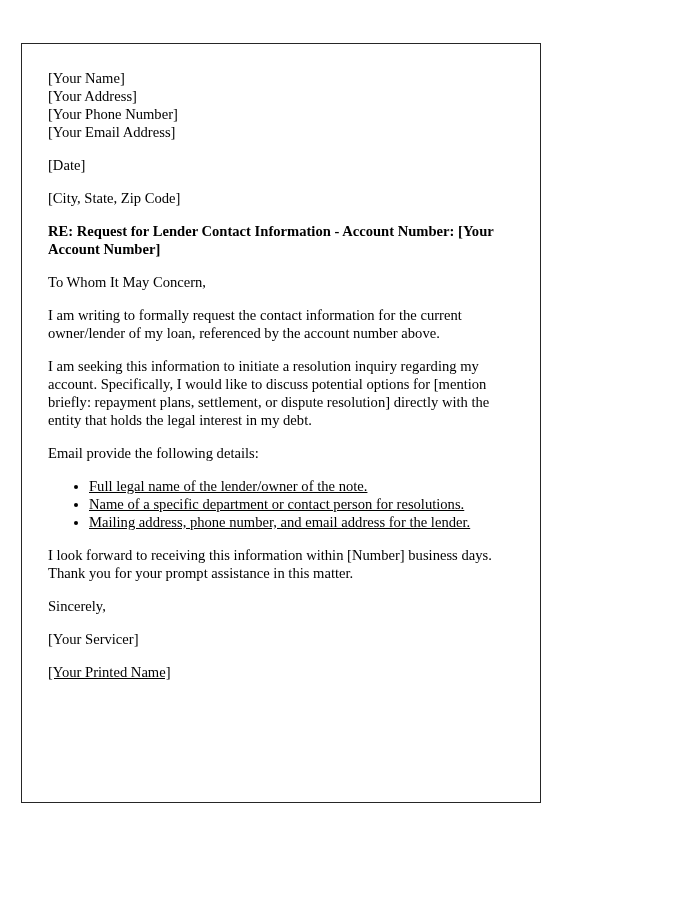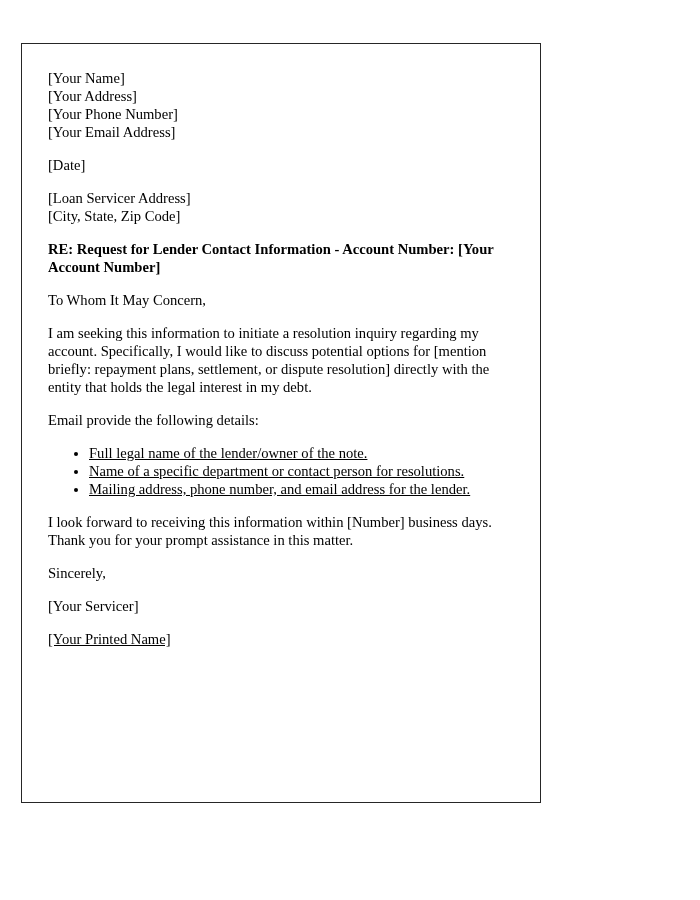--- a/index.html
+++ b/index.html
@@ -95,28 +95,28 @@
       <span class="addr-line">[Your Address]</span>
       <span class="addr-line">[Your Phone Number]</span>
       <span class="addr-line">[Your Email Address]</span>
     </div>
 
     <div class="addr-block">
       <span class="addr-line">[Date]</span>
     </div>
 
     <div class="addr-block">
-      <span class="addr-line">[Loan Servicer Address]</span>
       <span class="addr-line">[City, State, Zip Code]</span>
     </div>
 
     <p class="subject-line">RE: Request for Lender Contact Information - Account Number: [Your Account Number]</p>
 
     <p class="salutation">To Whom It May Concern,</p>
 
+    <p class="para">I am writing to formally request the contact information for the current owner/lender of my loan, referenced by the account number above.</p>
 
     <p class="para">I am seeking this information to initiate a resolution inquiry regarding my account. Specifically, I would like to discuss potential options for [mention briefly: repayment plans, settlement, or dispute resolution] directly with the entity that holds the legal interest in my debt.</p>
 
     <p class="para">Email provide the following details:</p>
 
     <ul class="details-list">
       <li>Full legal name of the lender/owner of the note.</li>
       <li>Name of a specific department or contact person for resolutions.</li>
       <li>Mailing address, phone number, and email address for the lender.</li>
     </ul>

